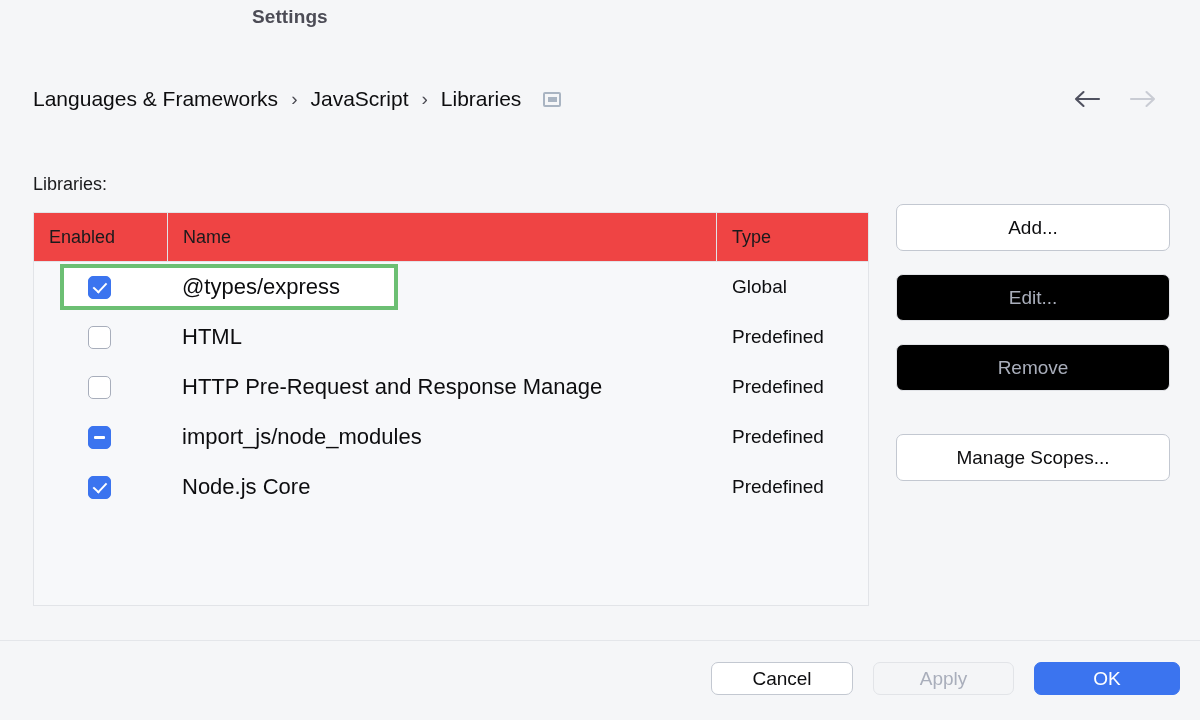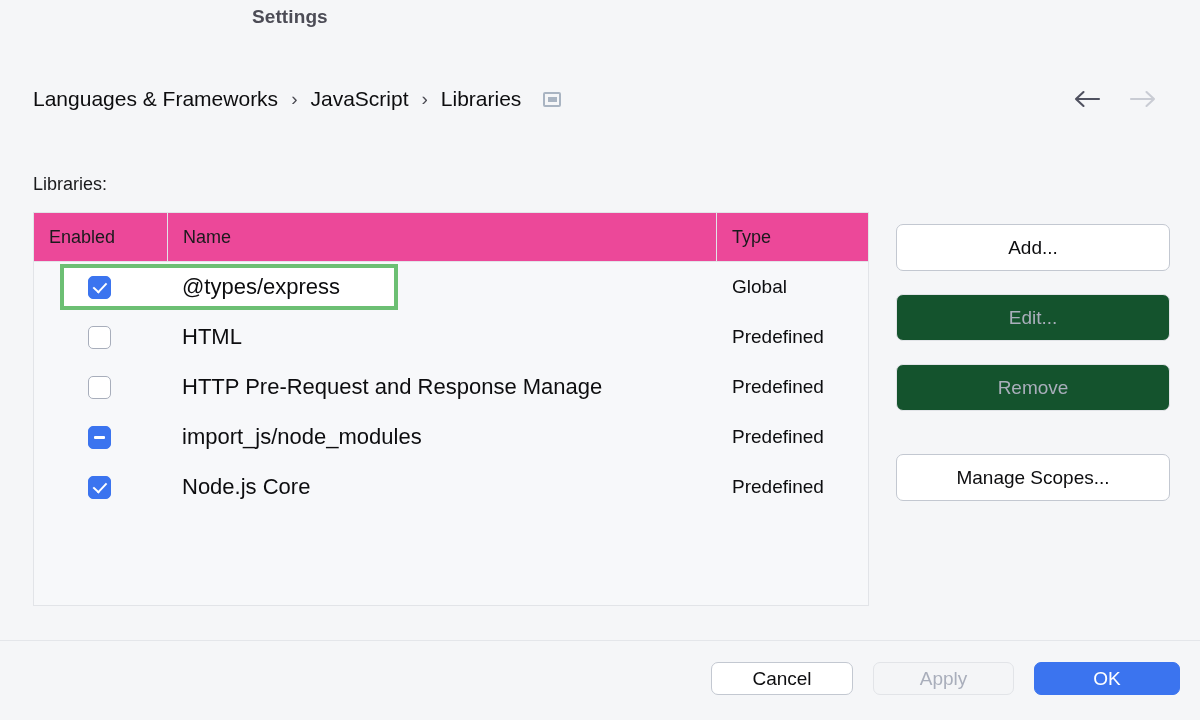--- a/index.html
+++ b/index.html
@@ -105,21 +105,21 @@
     height: 394px;
     border: 1px solid #e2e4e8;
     background: #f7f8fa;
     overflow: hidden;
   }
 
   #table-header {
     display: flex;
     height: 49px;
     border-bottom: 1px solid #e2e4e8;
-    background: #ec4899;
+    background: #ef4444;
   }
   .th {
     font-size: 18px;
     color: #1a1a1c;
     display: flex;
     align-items: center;
     padding-left: 15px;
   }
   .th-enabled { width: 134px; border-right: 1px solid #e2e4e8; }
   .th-name    { width: 549px; border-right: 1px solid #e2e4e8; }
@@ -203,39 +203,39 @@
   .row.highlighted .cell-enabled,
   .row.highlighted .cell-name {
     position: relative;
     z-index: 3;
   }
 
   
   #side-buttons {
     position: absolute;
     left: 896px;
-    top: 224px;
+    top: 204px;
     width: 274px;
   }
   .side-btn {
     width: 274px;
     height: 47px;
     border-radius: 7px;
     font-size: 19px;
     font-family: "Liberation Sans", sans-serif;
     display: flex;
     align-items: center;
     justify-content: center;
     background: #ffffff;
     border: 1px solid #c3c8d1;
     color: #0d0d0f;
     cursor: pointer;
   }
   .side-btn.disabled {
-    background: #14532d;
+    background: #000000;
     border: 1px solid #e2e4e8;
     color: #a9aebb;
     cursor: default;
   }
   .gap-22 { margin-top: 23px; }
   .gap-43 { margin-top: 43px; }
 
   
   #footer-divider {
     position: absolute;

